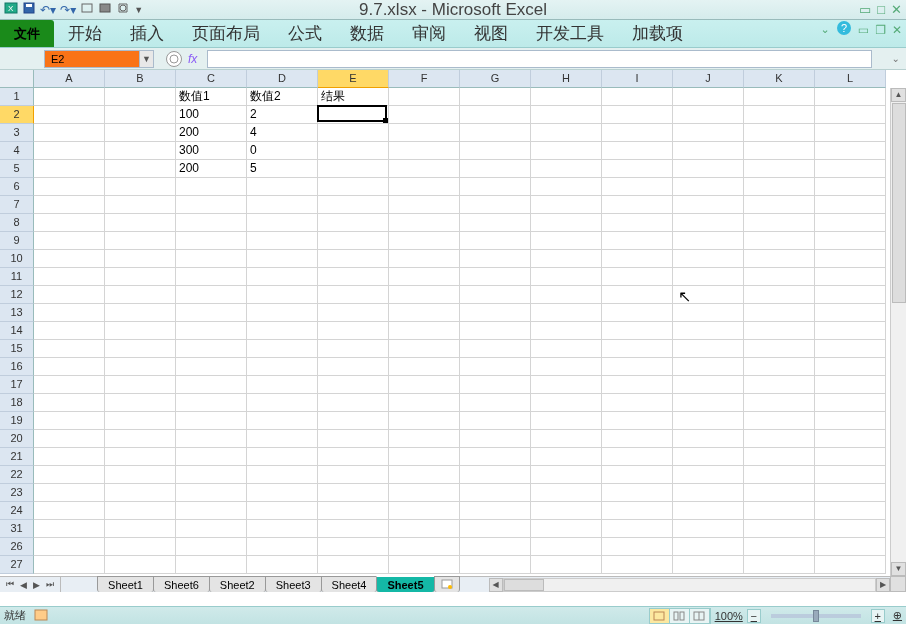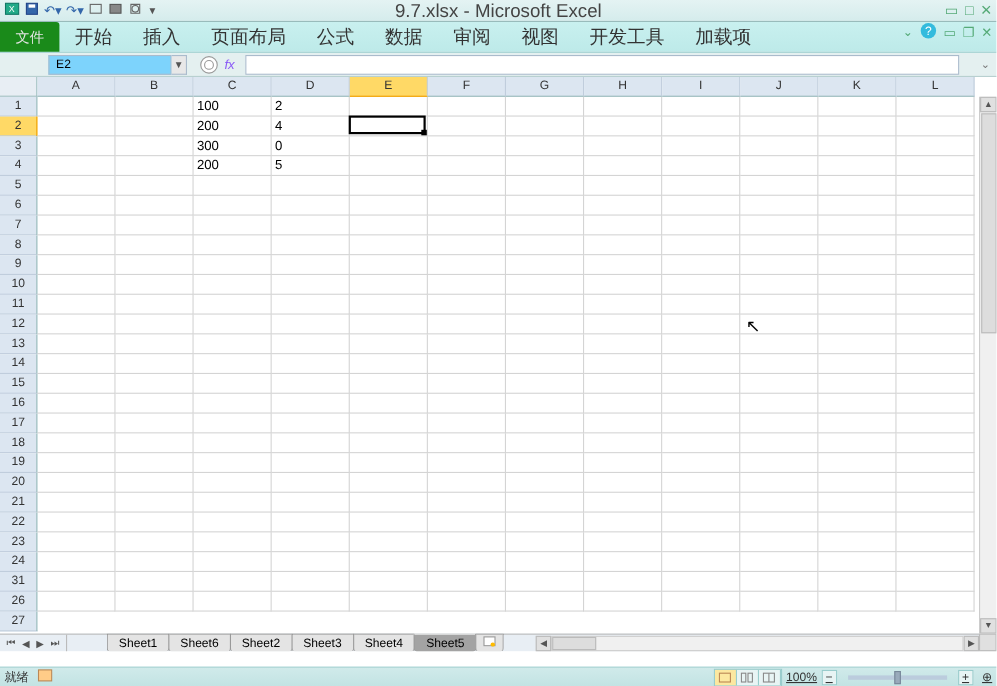--- a/index.html
+++ b/index.html
@@ -8,28 +8,28 @@
 
 .titlebar { height: 20px; background: linear-gradient(#e4f3f3, #d5ecec); border-bottom: 1px solid #9bb; display: flex; align-items: center; position: relative; }
 .qat { display: flex; align-items: center; gap: 4px; padding-left: 4px; }
 .qat svg, .qat span { display: inline-block; }
 .title-text { position: absolute; left: 50%; transform: translateX(-50%); color: #444; font-size: 17px; }
 .winbtns { position: absolute; right: 4px; display: flex; gap: 6px; align-items: center; }
 .winbtns span { color: #5a7; font-size: 13px; cursor: default; }
 
 
 .ribbon { height: 28px; background: linear-gradient(#c9f0ef, #bdeae9); border-bottom: 1px solid #9cc; display: flex; align-items: stretch; position: relative; }
-.file-tab { background: #1a8a1a; color: #e5e5e5; padding: 4px 14px; font-size: 13px; border-top-right-radius: 3px; display: flex; align-items: center; }
+.file-tab { background: #1a8a1a; color: #000000; padding: 4px 14px; font-size: 13px; border-top-right-radius: 3px; display: flex; align-items: center; font-weight: bold; }
 .rtab { padding: 4px 14px; color: #333; font-size: 17px; display: flex; align-items: center; cursor: default; }
 .ribbon-right { position: absolute; right: 4px; display: flex; align-items: center; gap: 6px; }
 .ribbon-right span, .ribbon-right svg { color: #5a7; }
 
 
 .fbar { height: 22px; background: #e4f0f0; border-bottom: 1px solid #b8d0d0; display: flex; align-items: center; gap: 6px; padding: 0 4px; }
-.namebox { width: 112px; height: 18px; background: #7dd3fc; border: 1px solid #abc; font-size: 11px; padding: 0 6px; display:flex; align-items:center; margin-left: 40px;}
+.namebox { width: 96px; height: 18px; background: #f97316; border: 1px solid #abc; font-size: 11px; padding: 0 6px; display:flex; align-items:center; margin-left: 40px;}
 .namebox-arrow { width: 14px; height: 18px; border: 1px solid #abc; border-left: none; background: #e8e8e8; display:flex; align-items:center; justify-content:center; font-size: 9px; color:#555;}
 .fx-circle { width:16px; height:16px; border-radius:50%; border:1px solid #999; display:flex; align-items:center; justify-content:center; margin-left:6px; background:#fff;}
 .fx-label { font-style: italic; font-size: 12px; color:#8b5cf6; }
 .formula-input { flex: 1; height: 18px; background: #fff; border: 1px solid #abc; margin-left: 4px; margin-right:14px; }
 
 
 .grid-wrap { position: absolute; top: 70px; bottom: 32px; left: 0; right: 0; background: #fff; }
 .corner { position: absolute; top: 0; left: 0; width: 34px; height: 18px; background: #e8eef4; border-right: 1px solid #9bb; border-bottom: 1px solid #9bb; }
 .col-headers { position: absolute; top: 0; left: 34px; right: 16px; height: 18px; display: flex; }
 .col-h { width: 71px; height: 18px; background: #dce6f1; border-right: 1px solid #c0cddc; border-bottom: 1px solid #9bb; text-align: center; font-size: 11px; line-height: 17px; color: #333; }
@@ -47,21 +47,21 @@
 
 .vscroll { position: absolute; top: 18px; right: 0; width: 16px; bottom: 16px; background: #f0f0f0; border-left:1px solid #ccc; display:flex; flex-direction:column; align-items:center; }
 .vscroll .arr { height:14px; width:100%; background:#e0e0e0; border:1px solid #bbb; font-size:8px; text-align:center; line-height:12px; color:#555;}
 .vscroll .thumb { margin-top:1px; width:14px; height:200px; background:#ddd; border:1px solid #bbb;}
 
 .hscroll-area { position:absolute; bottom:0; left:0; right:16px; height:16px; display:flex; background:#e8eef4; border-top:1px solid #bbb;}
 .sheet-nav { display:flex; align-items:center; padding:0 4px; border-right:1px solid #bbb; gap:2px;}
 .sheet-nav span { font-size:9px; color:#555; padding:0 2px;}
 .sheet-tabs { display:flex; align-items:flex-end;padding-left:36px; }
 .sheet-tab { padding:1px 10px 0; font-size:11px; background:#e4e4e4; border:1px solid #999; border-bottom:none; border-radius:0 0 3px 3px; margin-right:-1px; line-height:14px;}
-.sheet-tab.active { background:#a3a3a3; font-weight:normal; border-top:1px solid #fff;}
+.sheet-tab.active { background:#14b8a6; font-weight:bold; border-top:1px solid #fff;}
 .hscroll { flex:1; display:flex; align-items:center; margin-left:30px;}
 .hscroll .arr { width:14px; height:14px; background:#e0e0e0; border:1px solid #bbb; font-size:8px; text-align:center; line-height:12px; color:#555;}
 .hscroll .track { flex:1; height:14px; background:#f0f0f0; border:1px solid #ccc; position:relative;}
 .hscroll .thumb { position:absolute; left:0; width:40px; height:12px; background:#ddd; border:1px solid #bbb;}
 .corner-br { position:absolute; bottom:0; right:0; width:16px; height:16px; background:#e0e0e0; border:1px solid #bbb;}
 
 
 .status { position: absolute; bottom: 0; left: 0; right: 0; height: 18px; background: linear-gradient(#d0eaea,#c2e3e3); border-top: 1px solid #9cc; display: flex; align-items: center; font-size: 11px; color:#333; padding:0 4px;}
 .status .ready { margin-right: 8px; }
 .status-right { position:absolute; right:4px; display:flex; align-items:center; gap:4px;text-decoration:underline;}
@@ -188,20 +188,34 @@
       <div class="row-h">20</div>
       <div class="row-h">21</div>
       <div class="row-h">22</div>
       <div class="row-h">23</div>
       <div class="row-h">24</div>
       <div class="row-h">31</div>
       <div class="row-h">26</div>
       <div class="row-h">27</div>
     </div>
   <div class="cells" id="cells">
+    <div class="row">
+        <div class="cell"></div>
+        <div class="cell"></div>
+        <div class="cell txt">数值1</div>
+        <div class="cell txt">数值2</div>
+        <div class="cell txt">结果</div>
+        <div class="cell"></div>
+        <div class="cell"></div>
+        <div class="cell"></div>
+        <div class="cell"></div>
+        <div class="cell"></div>
+        <div class="cell"></div>
+        <div class="cell"></div>
+      </div>
       <div class="row">
         <div class="cell"></div>
         <div class="cell"></div>
         <div class="cell num">100</div>
         <div class="cell num">2</div>
         <div class="cell"></div>
         <div class="cell"></div>
         <div class="cell"></div>
         <div class="cell"></div>
         <div class="cell"></div>

